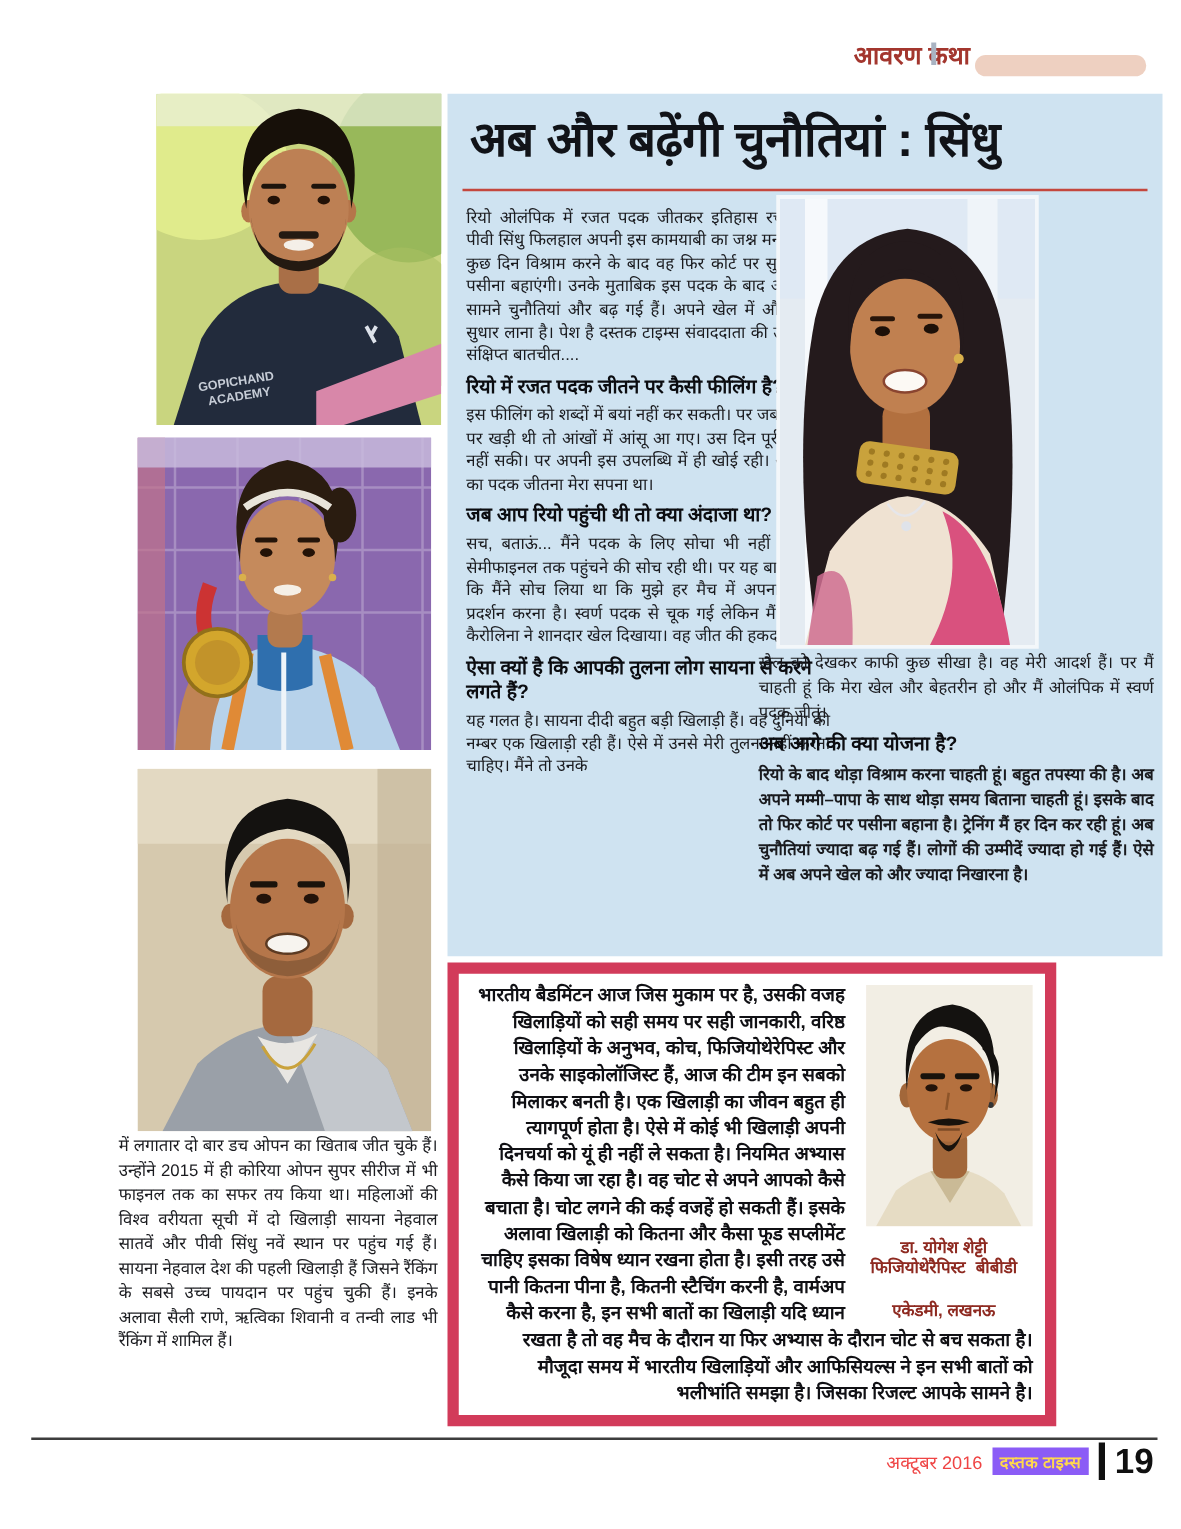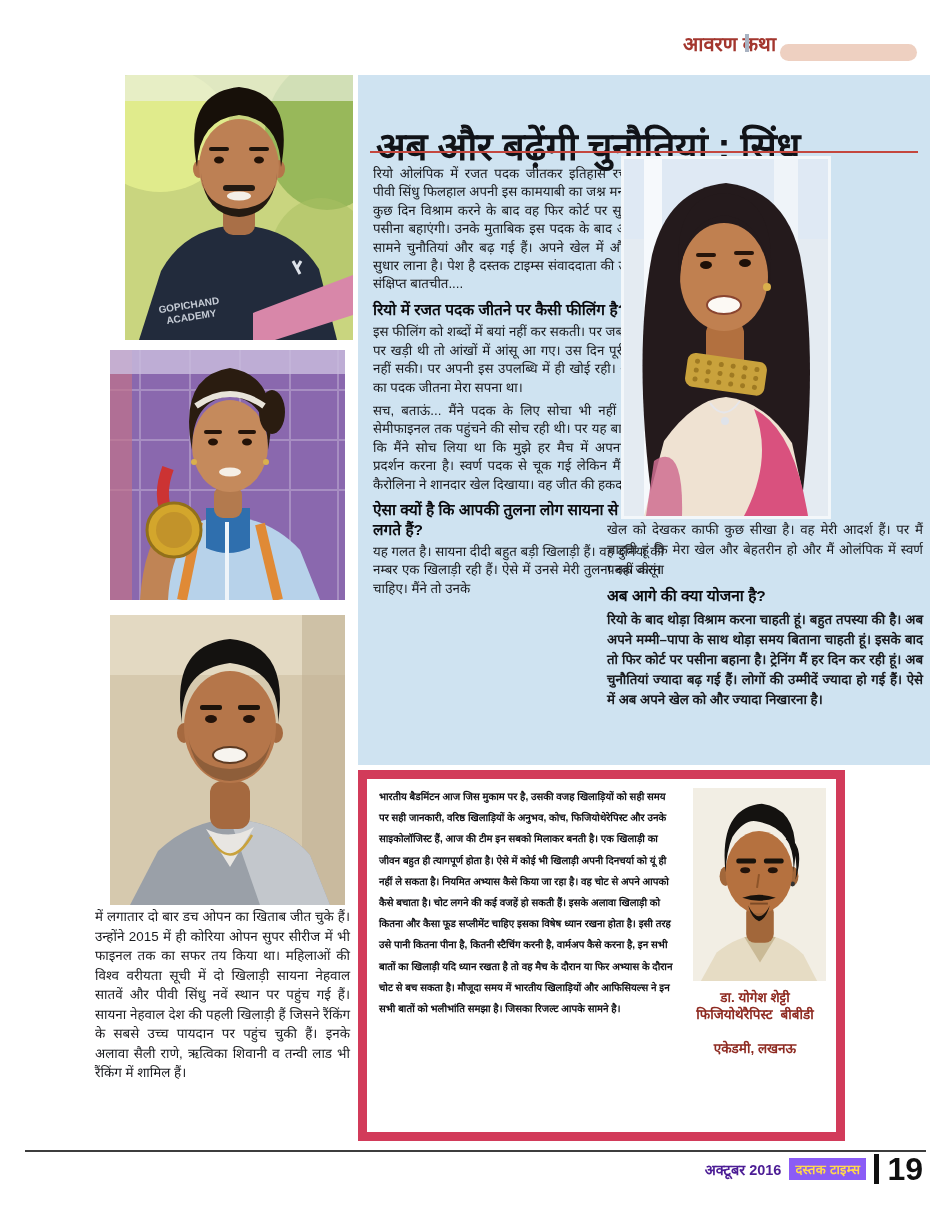--- a/index.html
+++ b/index.html
@@ -7,21 +7,21 @@
         font-family:"Liberation Sans","DejaVu Sans",sans-serif;overflow:hidden;}
 
   
   .kicker{position:absolute;top:30px;left:643px;font-size:20px;font-weight:bold;color:#a3362e;margin-left:40px;}
   .kicker-sep{position:absolute;top:34px;left:745px;width:4px;height:18px;background:#a9b3c2;}
   .kicker-pill{position:absolute;top:44px;left:780px;width:137px;height:17px;border-radius:9px;background:#eed0c1;}
 
   
   .bluebox{position:absolute;left:358px;top:75px;width:572px;height:690px;background:#cfe3f1;overflow:hidden;}
   .headline{position:absolute;left:18px;top:8px;width:545px;font-size:39px;font-weight:bold;
-            color:#111318;letter-spacing:-.5px;white-space:nowrap;margin-top:35px;}
+            color:#111318;letter-spacing:-.5px;white-space:nowrap;}
   .head-rule{position:absolute;left:12px;top:76px;width:548px;height:2px;background:#c4473e;}
   .col-left{position:absolute;left:15px;top:90px;width:291px;}
   .col-right{position:absolute;left:249px;top:445px;width:316px;}
   .body-text{font-size:13.3px;line-height:18.4px;color:#191a1e;text-align:justify;margin:0 0 5px;}
   .q-head{font-size:15.5px;line-height:19.5px;font-weight:bold;color:#0b0c10;margin:6px 0 4px;}
   .sindhu-photo{position:absolute;left:266px;top:84px;width:204px;height:357px;background:#fff;
                 box-shadow:0 0 0 3px #f3f7fa;}
 
   
   .photo{position:absolute;}
@@ -29,36 +29,36 @@
   .photo2{left:110px;top:350px;width:235px;height:250px;}
   .photo3{left:110px;top:615px;width:235px;height:290px;}
   .photo svg,.sindhu-photo svg,.expert-photo svg{display:block;width:100%;height:100%;}
 
   
   .redbox{position:absolute;left:358px;top:770px;width:487px;height:371px;box-sizing:border-box;
           border:9px solid #d23b5a;background:#fff;padding:7px 10px 6px 12px;overflow:hidden;}
   .expert-photo-wrap{float:right;width:142px;margin:2px 0 2px 8px;text-align:center;}
   .expert-photo{width:133px;height:193px;margin-left:9px;background:#f2eee4;}
   .expert-caption{font-size:13.5px;font-weight:bold;color:#8e2a21;line-height:18px;margin-top:8px;}
-  .expert-text{font-size:10px;line-height:21.2px;font-weight:bold;color:#101014;text-align:left;}
+  .expert-text{font-size:15px;line-height:21.2px;font-weight:bold;color:#101014;text-align:right;}
 
   
   .side-article{position:absolute;left:95px;top:907px;width:255px;font-size:13.4px;
                 line-height:19.5px;color:#1a1b1f;text-align:justify;}
   .side-byline{font-weight:bold;text-align:right;margin-top:4px;font-size:14px;color:#111;}
   .red-dot{color:#e31717;font-size:16px;vertical-align:-1px;}
 
   
   .footer-rule{position:absolute;left:25px;top:1150px;width:901px;height:2px;background:#3d3d3d;}
   .footer{position:absolute;top:1154px;right:22px;display:flex;align-items:center;gap:8px;}
-  .footer-date{font-size:14.5px;font-weight:bold;color:#4c1d95;}
+  .footer-date{font-size:14.5px;font-weight:normal;color:#ef4444;}
   .footer-logo{background:#8b5cf6;color:#ffd84d;font-weight:bold;font-size:13px;padding:2px 6px;
                letter-spacing:.3px;}
   .footer-bar{width:5px;height:30px;background:#101010;}
-  .footer-page{font-size:32px;font-weight:bold;color:#101010;line-height:30px;}
+  .footer-page{font-size:28px;font-weight:bold;color:#101010;line-height:30px;}
 </style>
 </head>
 <body>
 
 <div class="page">
 
   <div class="kicker">आवरण कथा</div>
   <div class="kicker-sep"></div>
   <div class="kicker-pill"></div>
 
@@ -151,20 +151,21 @@
   </div>
 
   <div class="bluebox">
     <div class="headline">अब और बढ़ेंगी चुनौतियां : सिंधु</div>
     <div class="head-rule"></div>
 
     <div class="col-left">
       <p class="body-text">रियो ओलंपिक में रजत पदक जीतकर इतिहास रचने वाली पीवी सिंधु फिलहाल अपनी इस कामयाबी का जश्न मना रही हैं। कुछ दिन विश्राम करने के बाद वह फिर कोर्ट पर सुबह–शाम पसीना बहाएंगी। उनके मुताबिक इस पदक के बाद अब उनके सामने चुनौतियां और बढ़ गई हैं। अपने खेल में और ज्यादा सुधार लाना है। पेश है दस्तक टाइम्स संवाददाता की उनसे एक संक्षिप्त बातचीत....</p>
       <div class="q-head">रियो में रजत पदक जीतने पर कैसी फीलिंग है?</div>
       <p class="body-text">इस फीलिंग को शब्दों में बयां नहीं कर सकती। पर जब पोडियम पर खड़ी थी तो आंखों में आंसू आ गए। उस दिन पूरी रात सो नहीं सकी। पर अपनी इस उपलब्धि में ही खोई रही। ओलंपिक का पदक जीतना मेरा सपना था।</p>
+      <div class="q-head">जब आप रियो पहुंची थी तो क्या अंदाजा था?</div>
       <p class="body-text">सच, बताऊं... मैंने पदक के लिए सोचा भी नहीं था। बस सेमीफाइनल तक पहुंचने की सोच रही थी। पर यह बात सही है कि मैंने सोच लिया था कि मुझे हर मैच में अपना सर्वश्रेष्ठ प्रदर्शन करना है। स्वर्ण पदक से चूक गई लेकिन मैं खुश हूं। कैरोलिना ने शानदार खेल दिखाया। वह जीत की हकदार थी।</p>
       <div class="q-head">ऐसा क्यों है कि आपकी तुलना लोग सायना से करने लगते हैं?</div>
       <p class="body-text">यह गलत है। सायना दीदी बहुत बड़ी खिलाड़ी हैं। वह दुनिया की नम्बर एक खिलाड़ी रही हैं। ऐसे में उनसे मेरी तुलना नहीं करना चाहिए। मैंने तो उनके</p>
     </div>
 
     <div class="sindhu-photo">
       <svg viewBox="0 0 204 357" preserveAspectRatio="none">
         <rect width="204" height="357" fill="#e4ebf2"></rect>
         <rect width="204" height="80" fill="#dfe9f4"></rect>
         <rect x="20" width="18" height="357" fill="#f6f9fc"></rect>

